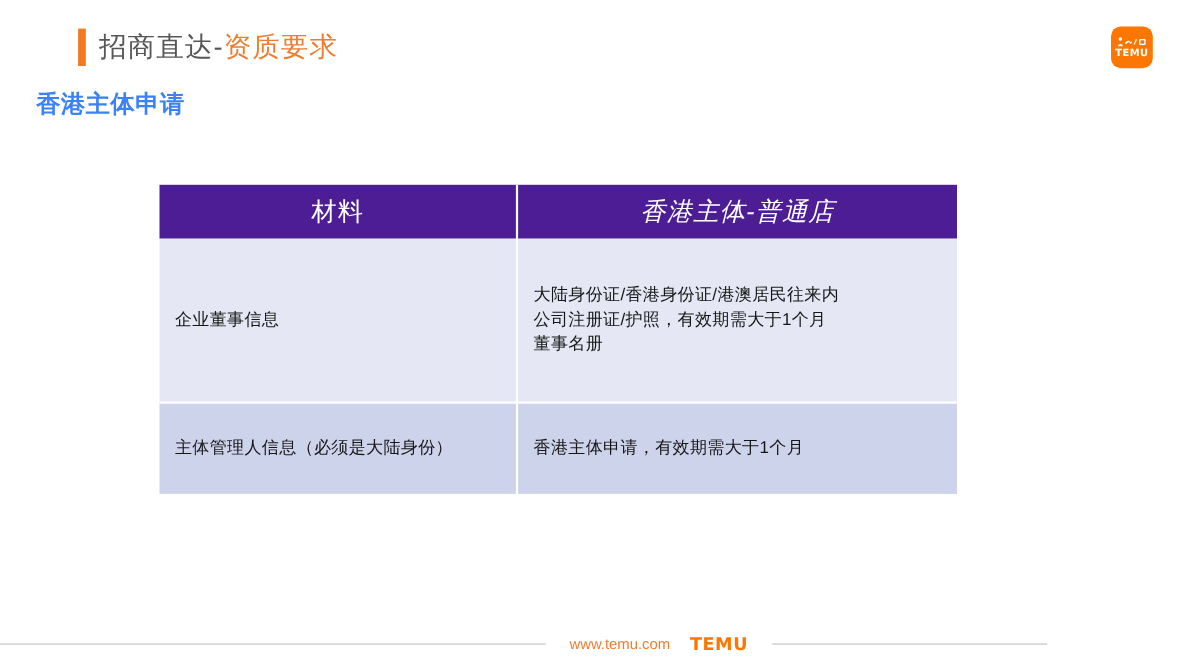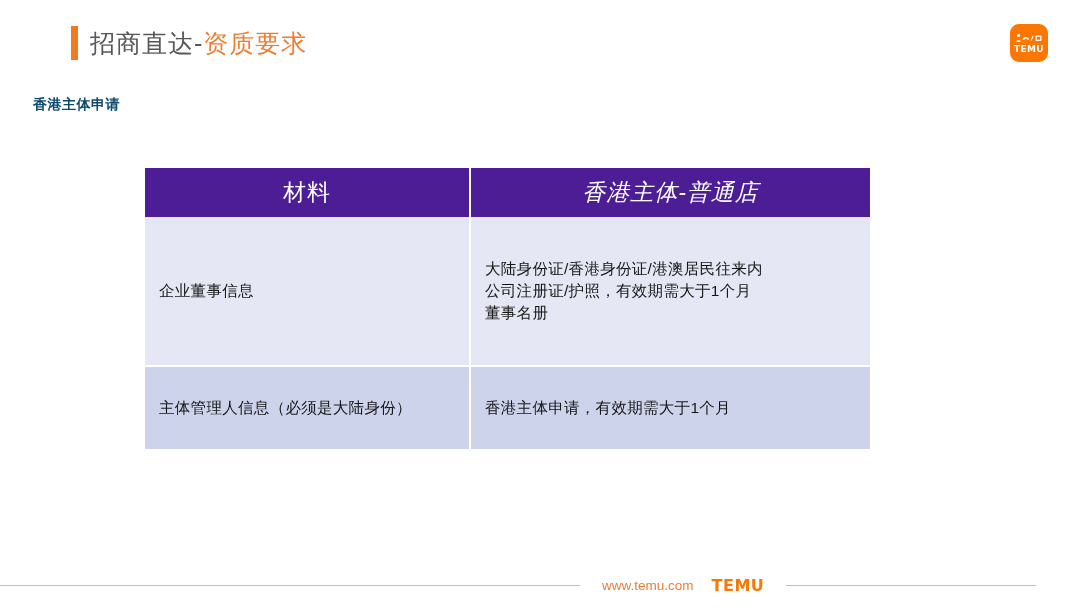--- a/index.html
+++ b/index.html
@@ -46,24 +46,24 @@
   }
   .title-main {
     color: #575757;
   }
   .title-accent {
     color: #ED7D31;
   }
   .subtitle {
     position: absolute;
     left: 33px;
-    top: 96px;
-    font-size: 14px;
+    top: 80px;
+    font-size: 22px;
     font-weight: bold;
-    color: #0c4a6e;
+    color: #3b82f6;
     letter-spacing: 0.5px;
   }
 
   
   .logo-badge {
     position: absolute;
     left: 1010px;
     top: 24px;
     width: 38px;
     height: 38px;
@@ -136,20 +136,21 @@
 
   
   .slide-footer {
     position: absolute;
     left: 0;
     top: 568px;
     width: 952px;
     height: 34px;
     display: flex;
     align-items: center;
+    justify-content: flex-end;
   }
   .rule-left {
     height: 1px;
     background: #BFBFBF;
     width: 580px;
     flex: 0 0 auto;
   }
   .rule-right {
     height: 1px;
     background: #BFBFBF;

